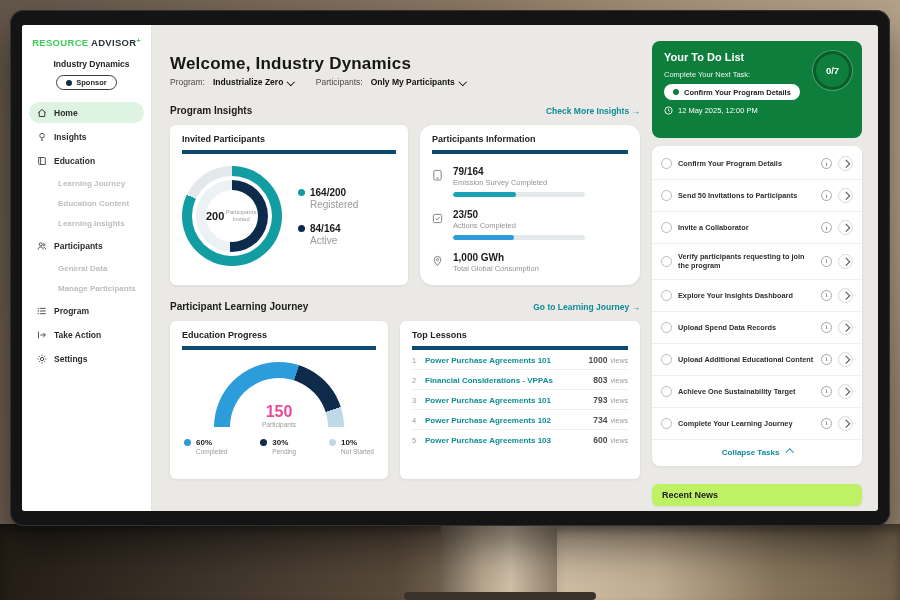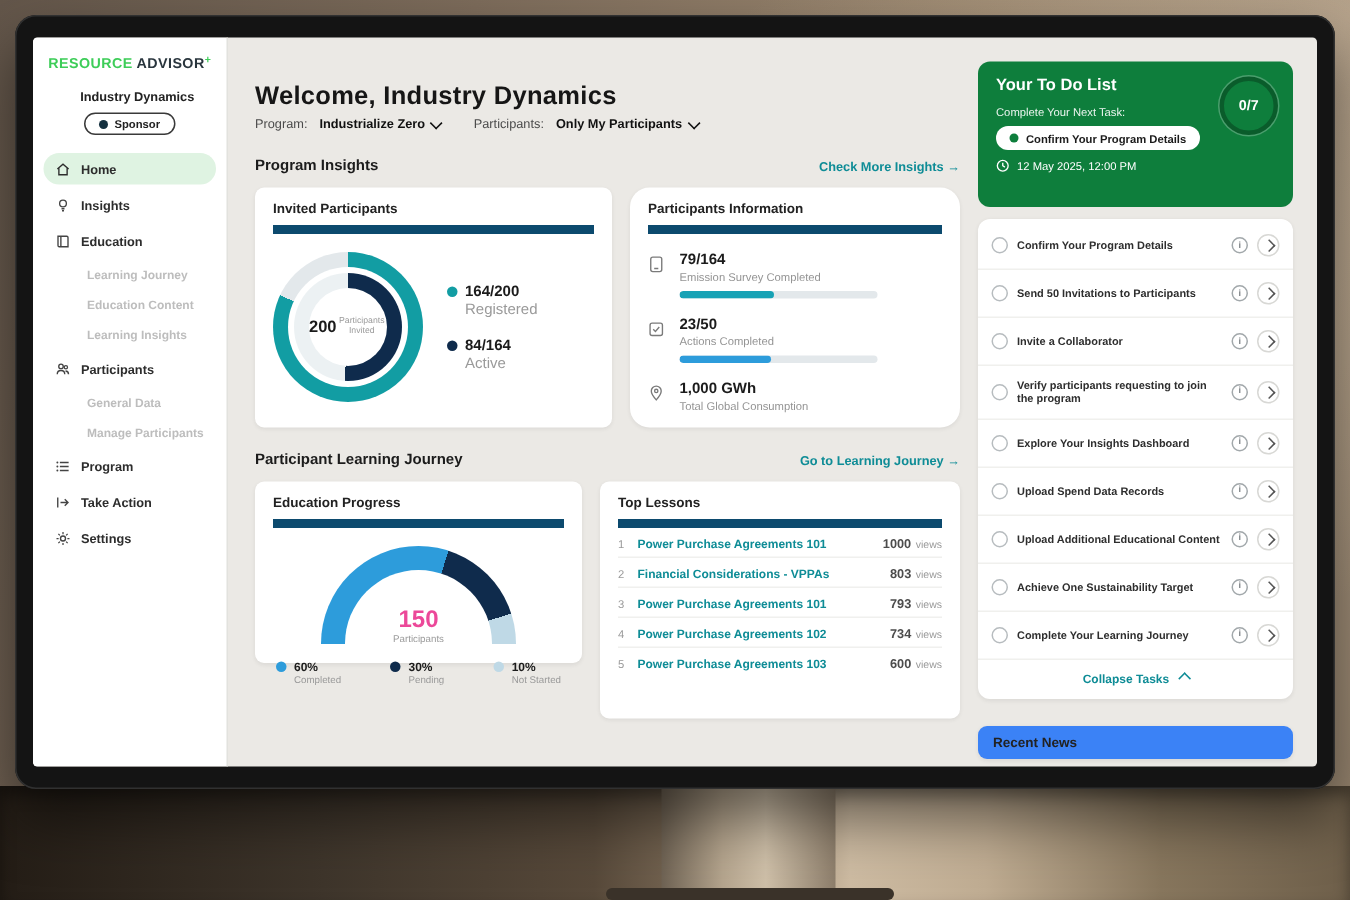--- a/index.html
+++ b/index.html
@@ -42,21 +42,21 @@
   .filters{position:absolute;left:18px;top:52px;display:flex;align-items:center;gap:8px;font-size:8.5px;color:#4a4a4a;}
   .f-value{display:inline-flex;align-items:center;font-weight:800;color:#111;margin-right:14px;cursor:pointer;}
   .chev{display:inline-block;width:4.5px;height:4.5px;border-right:1.4px solid currentColor;border-bottom:1.4px solid currentColor;transform:rotate(45deg);margin-left:5px;vertical-align:2px;}
   .chev-right{transform:rotate(-45deg);margin-left:0;}
   .chev-up{transform:rotate(-135deg);vertical-align:-1px;}
   .sec-row{position:absolute;left:18px;right:12px;display:flex;justify-content:space-between;align-items:center;}
   .sec-title{font-size:10px;font-weight:800;color:#1c1c1c;}
   .sec-link{font-size:8.5px;font-weight:800;color:#0E8C96;cursor:pointer;}
   .sec-link::after{content:" \2192";font-weight:800;}
   .card{position:absolute;background:#fff;border-radius:6px;box-shadow:0 1px 3px rgba(40,40,40,.08);box-sizing:border-box;padding:9px 12px;}
-  .card-title{font-size:9px;font-weight:800;color:#222;padding-bottom:6px;border-bottom:6px solid #0c4a6e;}
+  .card-title{font-size:9px;font-weight:800;color:#222;padding-bottom:6px;border-bottom:4px solid #0c4a6e;}
 
   
   .invited-body{display:flex;align-items:center;gap:16px;margin-top:12px;}
   .donut{position:relative;width:100px;height:100px;border-radius:50%;flex:0 0 100px;}
   .donut-gap{position:absolute;inset:10px;border-radius:50%;background:#fff;}
   .donut-inner{position:absolute;inset:4px;border-radius:50%;}
   .donut-center{position:absolute;inset:10px;border-radius:50%;background:#fff;display:flex;align-items:center;justify-content:center;text-align:center;}
   .donut-center-value{font-size:11px;font-weight:800;color:#1a1a1a;}
   .donut-center-label{font-size:5.8px;color:#9a9a9a;line-height:1.2;width:40px;}
   .legend-col{display:flex;flex-direction:column;gap:13px;}
@@ -104,21 +104,21 @@
   .todo-due{display:flex;align-items:center;gap:5px;margin-top:6px;font-size:7.5px;}
 
   .todo-list{position:absolute;left:0;top:121px;width:210px;background:#fff;border-radius:8px;box-shadow:0 1px 3px rgba(40,40,40,.08);box-sizing:border-box;padding-top:2px;}
   .task-row{display:flex;align-items:center;gap:6px;padding:8px 9px;border-bottom:1px solid #F0F0ED;cursor:pointer;}
   .task-check{width:9px;height:9px;flex:0 0 9px;border:1px solid #B7BCBF;border-radius:50%;}
   .task-label{flex:1;font-size:7.3px;font-weight:700;color:#2e2e2e;line-height:1.3;}
   .info-i{width:9px;height:9px;flex:0 0 9px;border:1px solid #A2A8AB;border-radius:50%;display:flex;align-items:center;justify-content:center;font-size:6px;font-weight:700;color:#7b8184;}
   .info-i::before{content:"i";}
   .task-chev{width:13px;height:13px;flex:0 0 13px;border:1px solid #D8D8D5;border-radius:50%;display:flex;align-items:center;justify-content:center;color:#555;}
   .collapse-row{text-align:center;padding:8px 0 9px;font-size:8px;font-weight:800;color:#0E8C96;cursor:pointer;}
-  .news-bar{position:absolute;left:0;top:459px;width:210px;height:22px;background:#3b82f6;border-radius:6px;box-shadow:0 1px 3px rgba(40,40,40,.08);box-sizing:border-box;display:flex;align-items:center;padding:0 10px;font-size:9px;font-weight:800;color:#222;}
+  .news-bar{position:absolute;left:0;top:459px;width:210px;height:22px;background:#bef264;border-radius:6px;box-shadow:0 1px 3px rgba(40,40,40,.08);box-sizing:border-box;display:flex;align-items:center;padding:0 10px;font-size:9px;font-weight:800;color:#222;}
 </style>
 </head>
 <body>
 
 <div class="bg"></div>
 <div class="floor"></div>
 <div class="stand-neck"></div>
 <div class="stand-base"></div>
 
 <div class="monitor">
@@ -309,21 +309,21 @@
           <div class="pi-label">Total Global Consumption</div>
         </div>
       </div>
     </section>
 
     <div class="sec-row" style="top:276px;">
       <span class="sec-title">Participant Learning Journey</span>
       <span class="sec-link">Go to Learning Journey</span>
     </div>
 
-    <section class="card" style="left:18px;top:296px;width:218px;height:121px;">
+    <section class="card" style="left:18px;top:296px;width:218px;height:158px;">
       <div class="card-title">Education Progress</div>
       <div class="gauge-wrap">
         <div class="gauge" style="background: conic-gradient(from 270deg, rgb(45, 156, 219) 0deg, rgb(45, 156, 219) 108deg, rgb(15, 43, 76) 108deg, rgb(15, 43, 76) 162deg, rgb(191, 217, 230) 162deg, rgb(191, 217, 230) 180deg, transparent 180deg, transparent 360deg);"></div>
         <div class="gauge-center">
           <div class="gauge-center-value">150</div>
           <div class="gauge-center-label">Participants</div>
         </div>
       </div>
       <div class="gauge-legend">
         <div class="leg-item gl-item">

